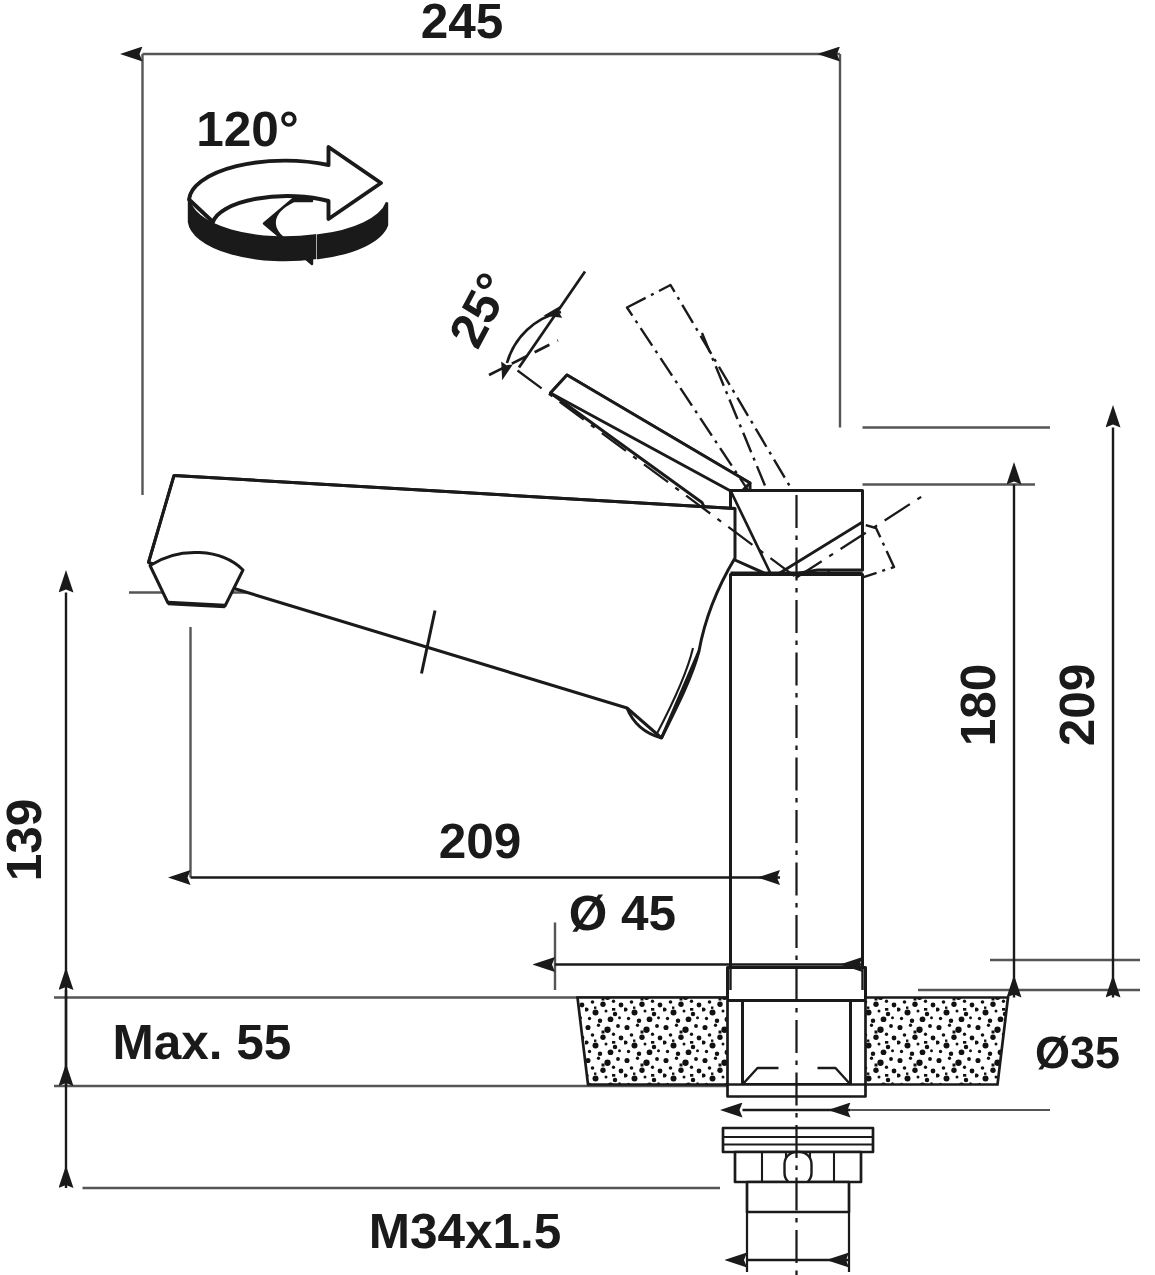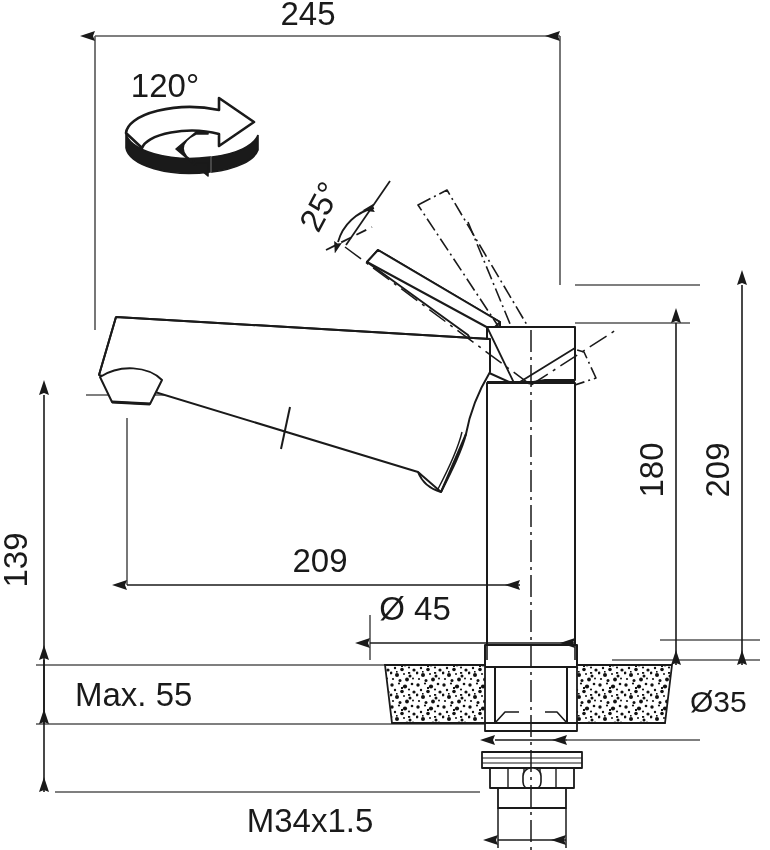--- a/index.html
+++ b/index.html
@@ -1,18 +1,18 @@
 <!DOCTYPE html>
 <html><head>
 <meta charset="utf-8">
 <style>
   html,body{margin:0;padding:0;background:#ffffff;}
   body{width:770px;height:850px;overflow:hidden;
        font-family:"Liberation Sans","DejaVu Sans",sans-serif;}
-  #stage{position:relative;width:680px;height:850px;background:#fff;}
+  #stage{position:relative;width:680px;height:850px;background:#fff;font-weight:bold;}
   svg{display:block;}
   .dimtxt{font-family:"Liberation Sans","DejaVu Sans",sans-serif;
           font-size:33px;fill:#1a1a1a;}
   .dimtxt-sm{font-family:"Liberation Sans","DejaVu Sans",sans-serif;
           font-size:30px;fill:#1a1a1a;}
 </style>
 </head>
 <body>
 
 <div id="stage">

